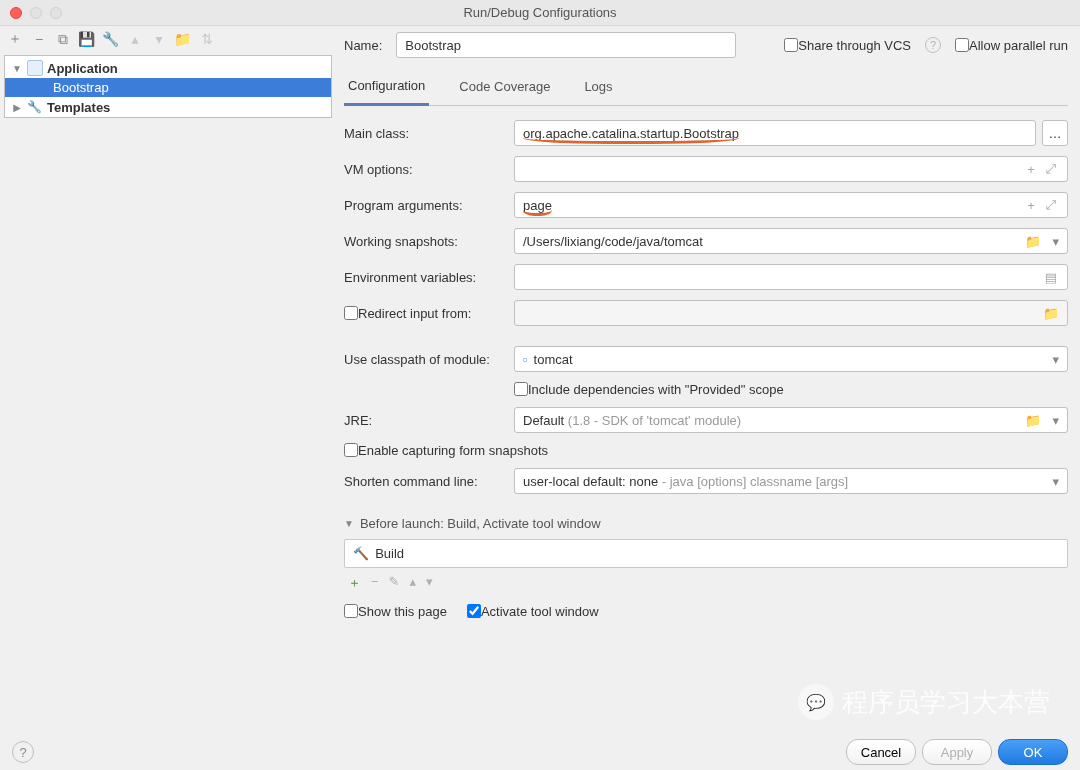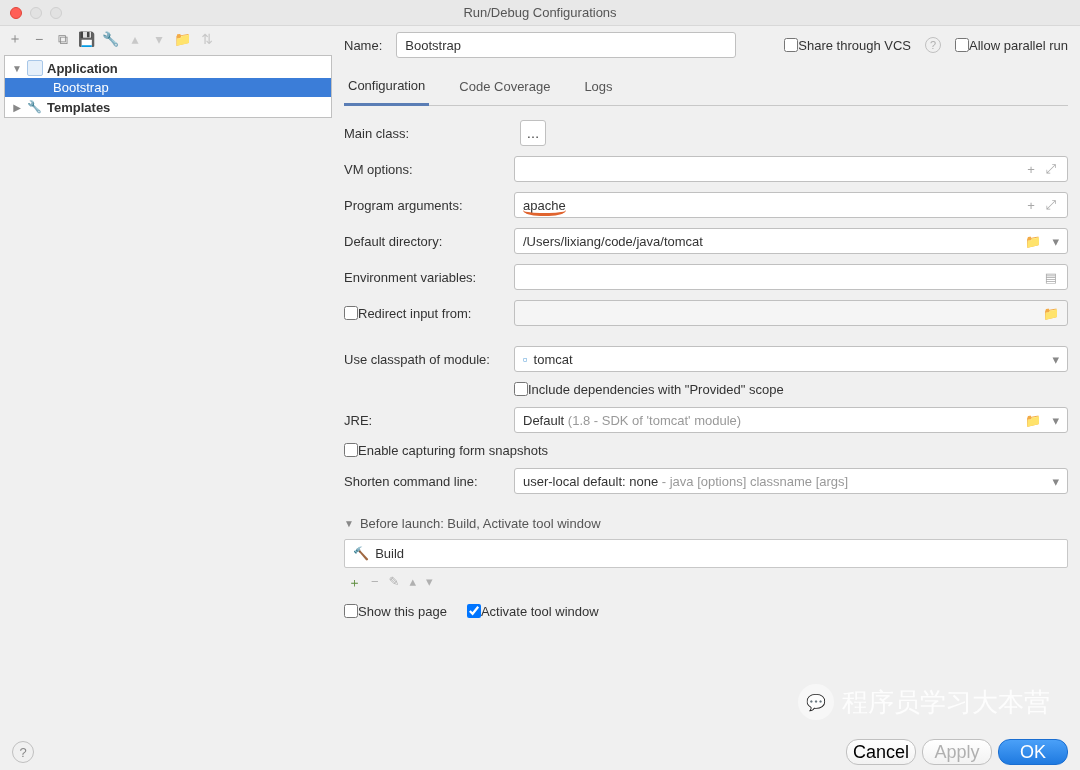--- a/index.html
+++ b/index.html
@@ -44,21 +44,21 @@
   .dropdown::after { content: "▾"; position: absolute; right: 8px; top: 5px; color: #888; pointer-events: none; }
   .grey { color: #999; }
   .panel-hdr { display:flex; align-items:center; gap:6px; margin-top:16px; color:#555; padding:6px 0 8px; }
   .panel-hdr .arrow { font-size:10px; color:#888;}
   .build-box { border:1px solid #c8c8c8; background:#fff; padding:6px 8px; display:flex; align-items:center; gap:6px; border-radius:2px;}
   .mini-toolbar { display:flex; gap:10px; padding:6px 4px; color:#b0b0b0;}
   .mini-toolbar span { cursor:pointer; }
   .footer { display:flex; align-items:center; height:36px; padding:0 12px;}
   .footer .help-circle { border:1px solid #c0c0c0; border-radius:50%; width:22px; height:22px; display:inline-flex; align-items:center; justify-content:center; color:#888; cursor:pointer;}
   .footer-btns { margin-left:auto; display:flex; gap:6px;}
-  .btn { min-width:70px; height:26px; border:1px solid #c0c0c0; border-radius:12px; background:linear-gradient(#fff,#f2f2f2); cursor:pointer; font-size:18px;}
+  .btn { min-width:70px; height:26px; border:1px solid #c0c0c0; border-radius:12px; background:linear-gradient(#fff,#f2f2f2); cursor:pointer; font-size:13px;}
   .btn.primary { background:linear-gradient(#4aa0f8,#1f7ae0); color:#fff; border-color:#1a6ed1;}
   .btn:disabled { color:#b0b0b0; }
   .app-ic { width:16px; height:16px; background:#e6f0fa; border:1px solid #a8c7e8; border-radius:2px;}
   .wrench { font-size:12px; }
   .underline-red { position: relative; }
   .underline-red::after { content:""; position:absolute; left:0; right:0; bottom:-3px; height:3px; background: none; border-bottom: 3px solid #e0642f; border-radius: 0 0 40% 40%/0 0 100% 100%; }
   .watermark { position:absolute; right:30px; bottom:50px; color:#fff; font-size:26px; opacity:0.88; display:flex; align-items:center; gap:8px;}
   .wm-bubble { width:36px; height:36px; border-radius:50%; background:rgba(255,255,255,0.55); display:inline-flex; align-items:center; justify-content:center; font-size:16px;}
 </style>
 </head>
@@ -126,44 +126,47 @@
 
     <div class="tabs">
       <div class="tab active">Configuration</div>
       <div class="tab">Code Coverage</div>
       <div class="tab">Logs</div>
     </div>
 
     <div class="form">
       <div class="row">
         <span class="lbl">Main class:</span>
+        <div class="field mono">
+            <span class="underline-red">org.apache.catalina.startup.Bootstrap</span>
+          </div>
         <div class="ellips-btn">…</div>
       </div>
       <div class="row">
         <span class="lbl">VM options:</span>
         <div class="field">
             <span></span>
           <span class="trail">
               <span class="trail-ic">+</span>
               <span class="trail-ic">⤢</span>
             </span>
         </div>
       </div>
       <div class="row">
         <span class="lbl">Program arguments:</span>
         <div class="field mono">
-            <span class="underline-red">apache</span>
+            <span class="underline-red">page</span>
           <span class="trail">
               <span class="trail-ic">+</span>
               <span class="trail-ic">⤢</span>
             </span>
         </div>
       </div>
       <div class="row">
-        <span class="lbl">Default directory:</span>
+        <span class="lbl">Working snapshots:</span>
         <div class="field dropdown">
             <span>/Users/lixiang/code/java/tomcat</span>
           <span class="trail" style="margin-right:18px">
               <span class="trail-ic">📁</span>
             </span>
         </div>
       </div>
       <div class="row">
         <span class="lbl">Environment variables:</span>
         <div class="field">

